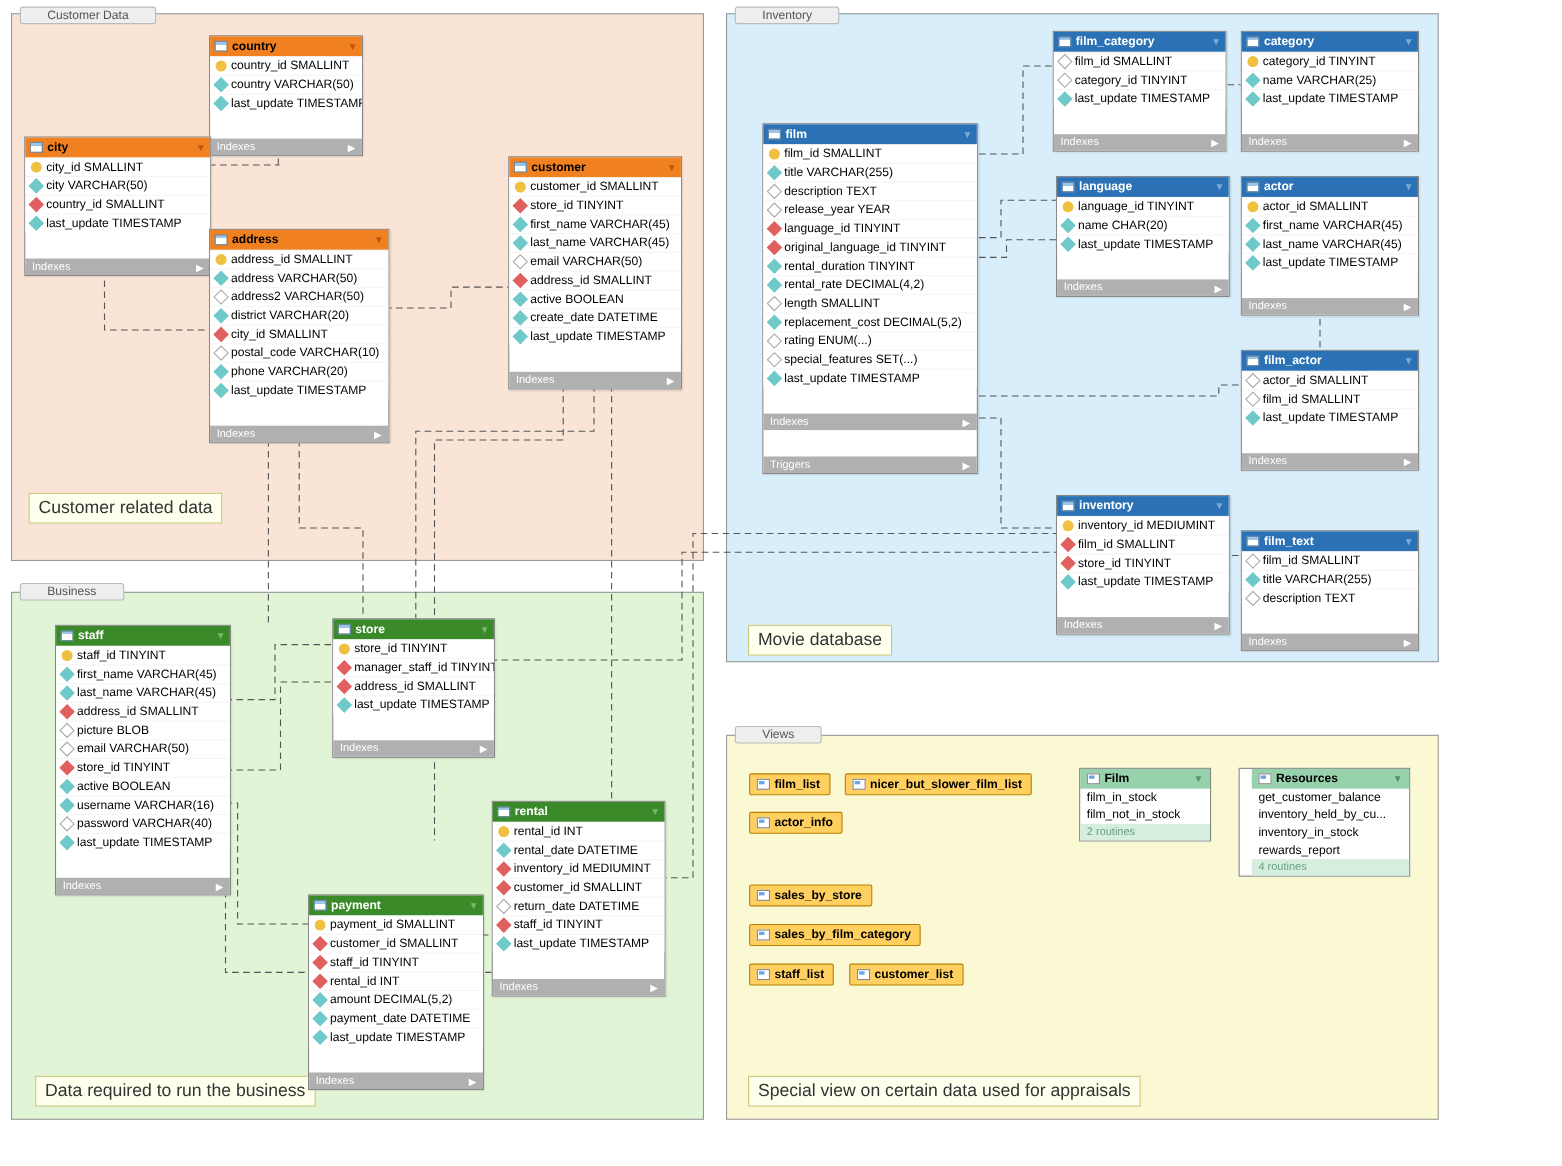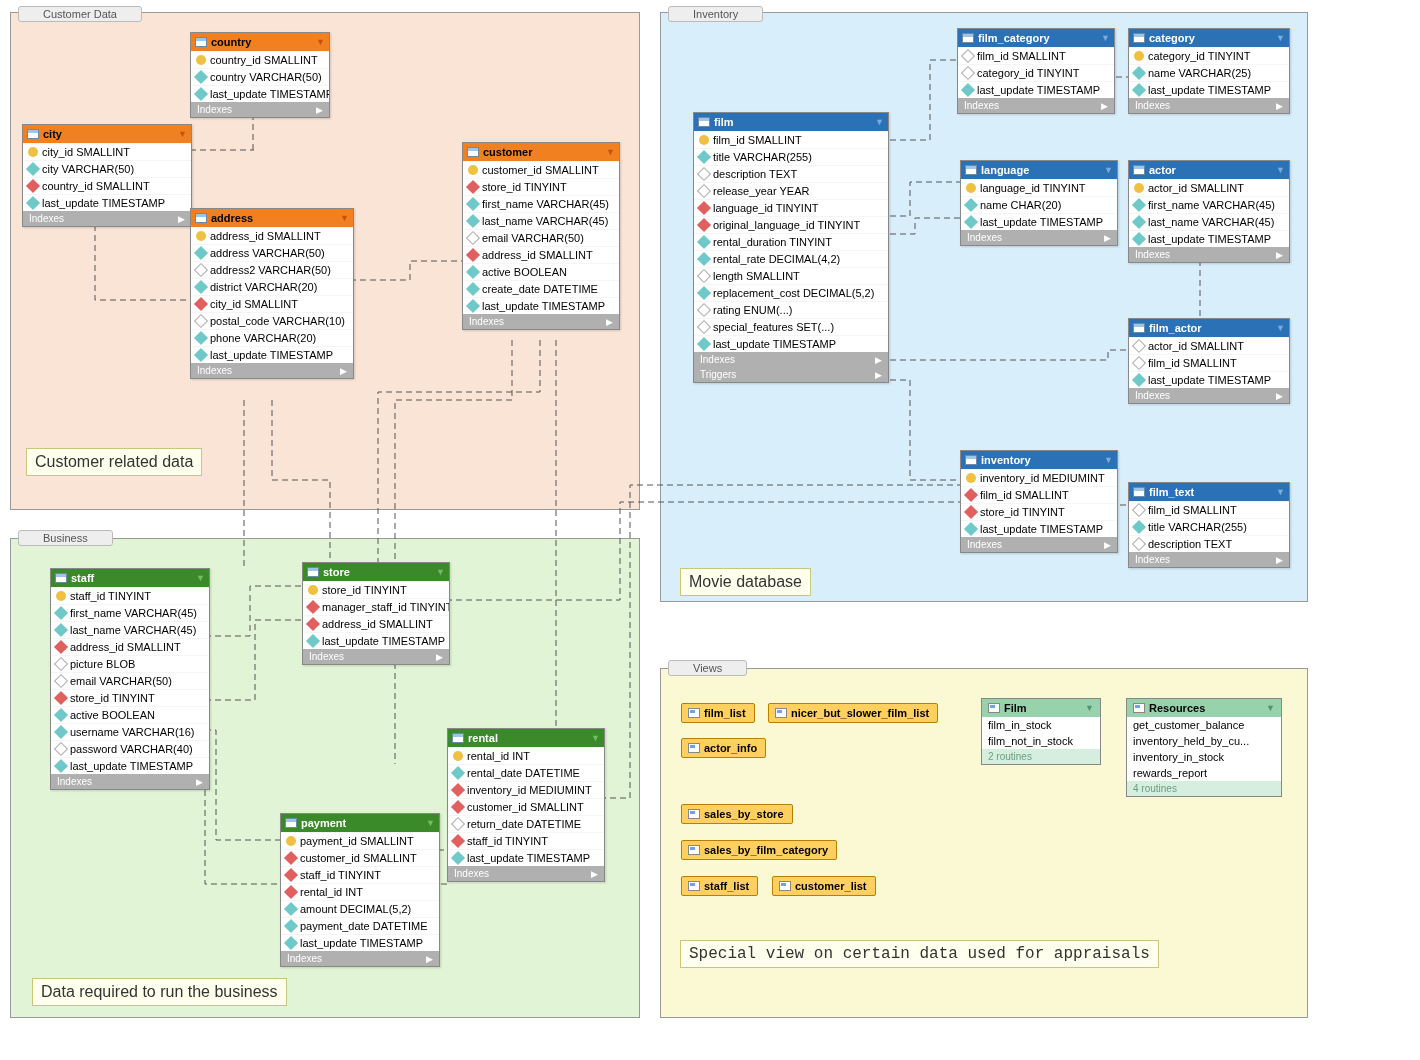--- a/index.html
+++ b/index.html
@@ -86,20 +86,21 @@
   .ico-idx { background: #70c9c9; }
   .ico-plain { background: #fff; border:1px solid #aaa; }
   .section-row {
     background: #b0b0b0;
     color: #fff;
     font-size: 10px;
     padding: 2px 6px;
     display:flex;
     justify-content: space-between;
     align-items:center;
+    margin-top:24px;
   }
   .section-row .caret { font-size: 9px; }
   .view-chip {
     position: absolute;
     background: #ffd060;
     border: 1px solid #b88000;
     border-radius: 2px;
     padding: 3px 8px 3px 6px;
     font-weight: bold;
     font-size: 11px;
@@ -150,21 +151,21 @@
 <div class="region" style="left:660px;top:12px;width:648px;height:590px;background:#d8eefb;"></div>
 <div class="region-label" style="left:668px;top:6px;">Inventory</div>
 <div class="region-note" style="left:680px;top:568px;">Movie database</div>
 
 <div class="region" style="left:10px;top:538px;width:630px;height:480px;background:#e1f4d6;"></div>
 <div class="region-label" style="left:18px;top:530px;">Business</div>
 <div class="region-note" style="left:32px;top:978px;">Data required to run the business</div>
 
 <div class="region" style="left:660px;top:668px;width:648px;height:350px;background:#fbf8d4;"></div>
 <div class="region-label" style="left:668px;top:660px;">Views</div>
-<div class="region-note" style="left:680px;top:940px;font-family:Liberation Mono, monospace;">Special view on certain data used for appraisals</div>
+<div class="region-note" style="left:680px;top:978px;">Special view on certain data used for appraisals</div>
 
 <svg class="wires" width="1420" height="1060">
   <g stroke="#555" stroke-width="1" fill="none" stroke-dasharray="6 4">
 
     <path d="M 158 178 L 188 178 L 188 150 L 254 150"></path>
 
     <path d="M 95 225 L 95 300 L 190 300"></path>
 
     <path d="M 253 150 L 253 118"></path>
 
@@ -827,21 +828,21 @@
   <div class="rhdr">
       <span class="view-icon"></span>
       <span>Film</span>
       <span class="menu-arrow">▼</span>
     </div>
   <div class="ritem">film_in_stock</div>
   <div class="ritem">film_not_in_stock</div>
   <div class="rfoot">2 routines</div>
 </div>
 
-<div class="routine-box" style="left:1126px;top:698px;width:156px;">
+<div class="routine-box" style="left:1126px;top:698px;width:156px;padding-left:11px;">
   <div class="rhdr">
       <span class="view-icon"></span>
       <span>Resources</span>
       <span class="menu-arrow">▼</span>
     </div>
   <div class="ritem">get_customer_balance</div>
   <div class="ritem">inventory_held_by_cu...</div>
   <div class="ritem">inventory_in_stock</div>
   <div class="ritem">rewards_report</div>
   <div class="rfoot">4 routines</div>

